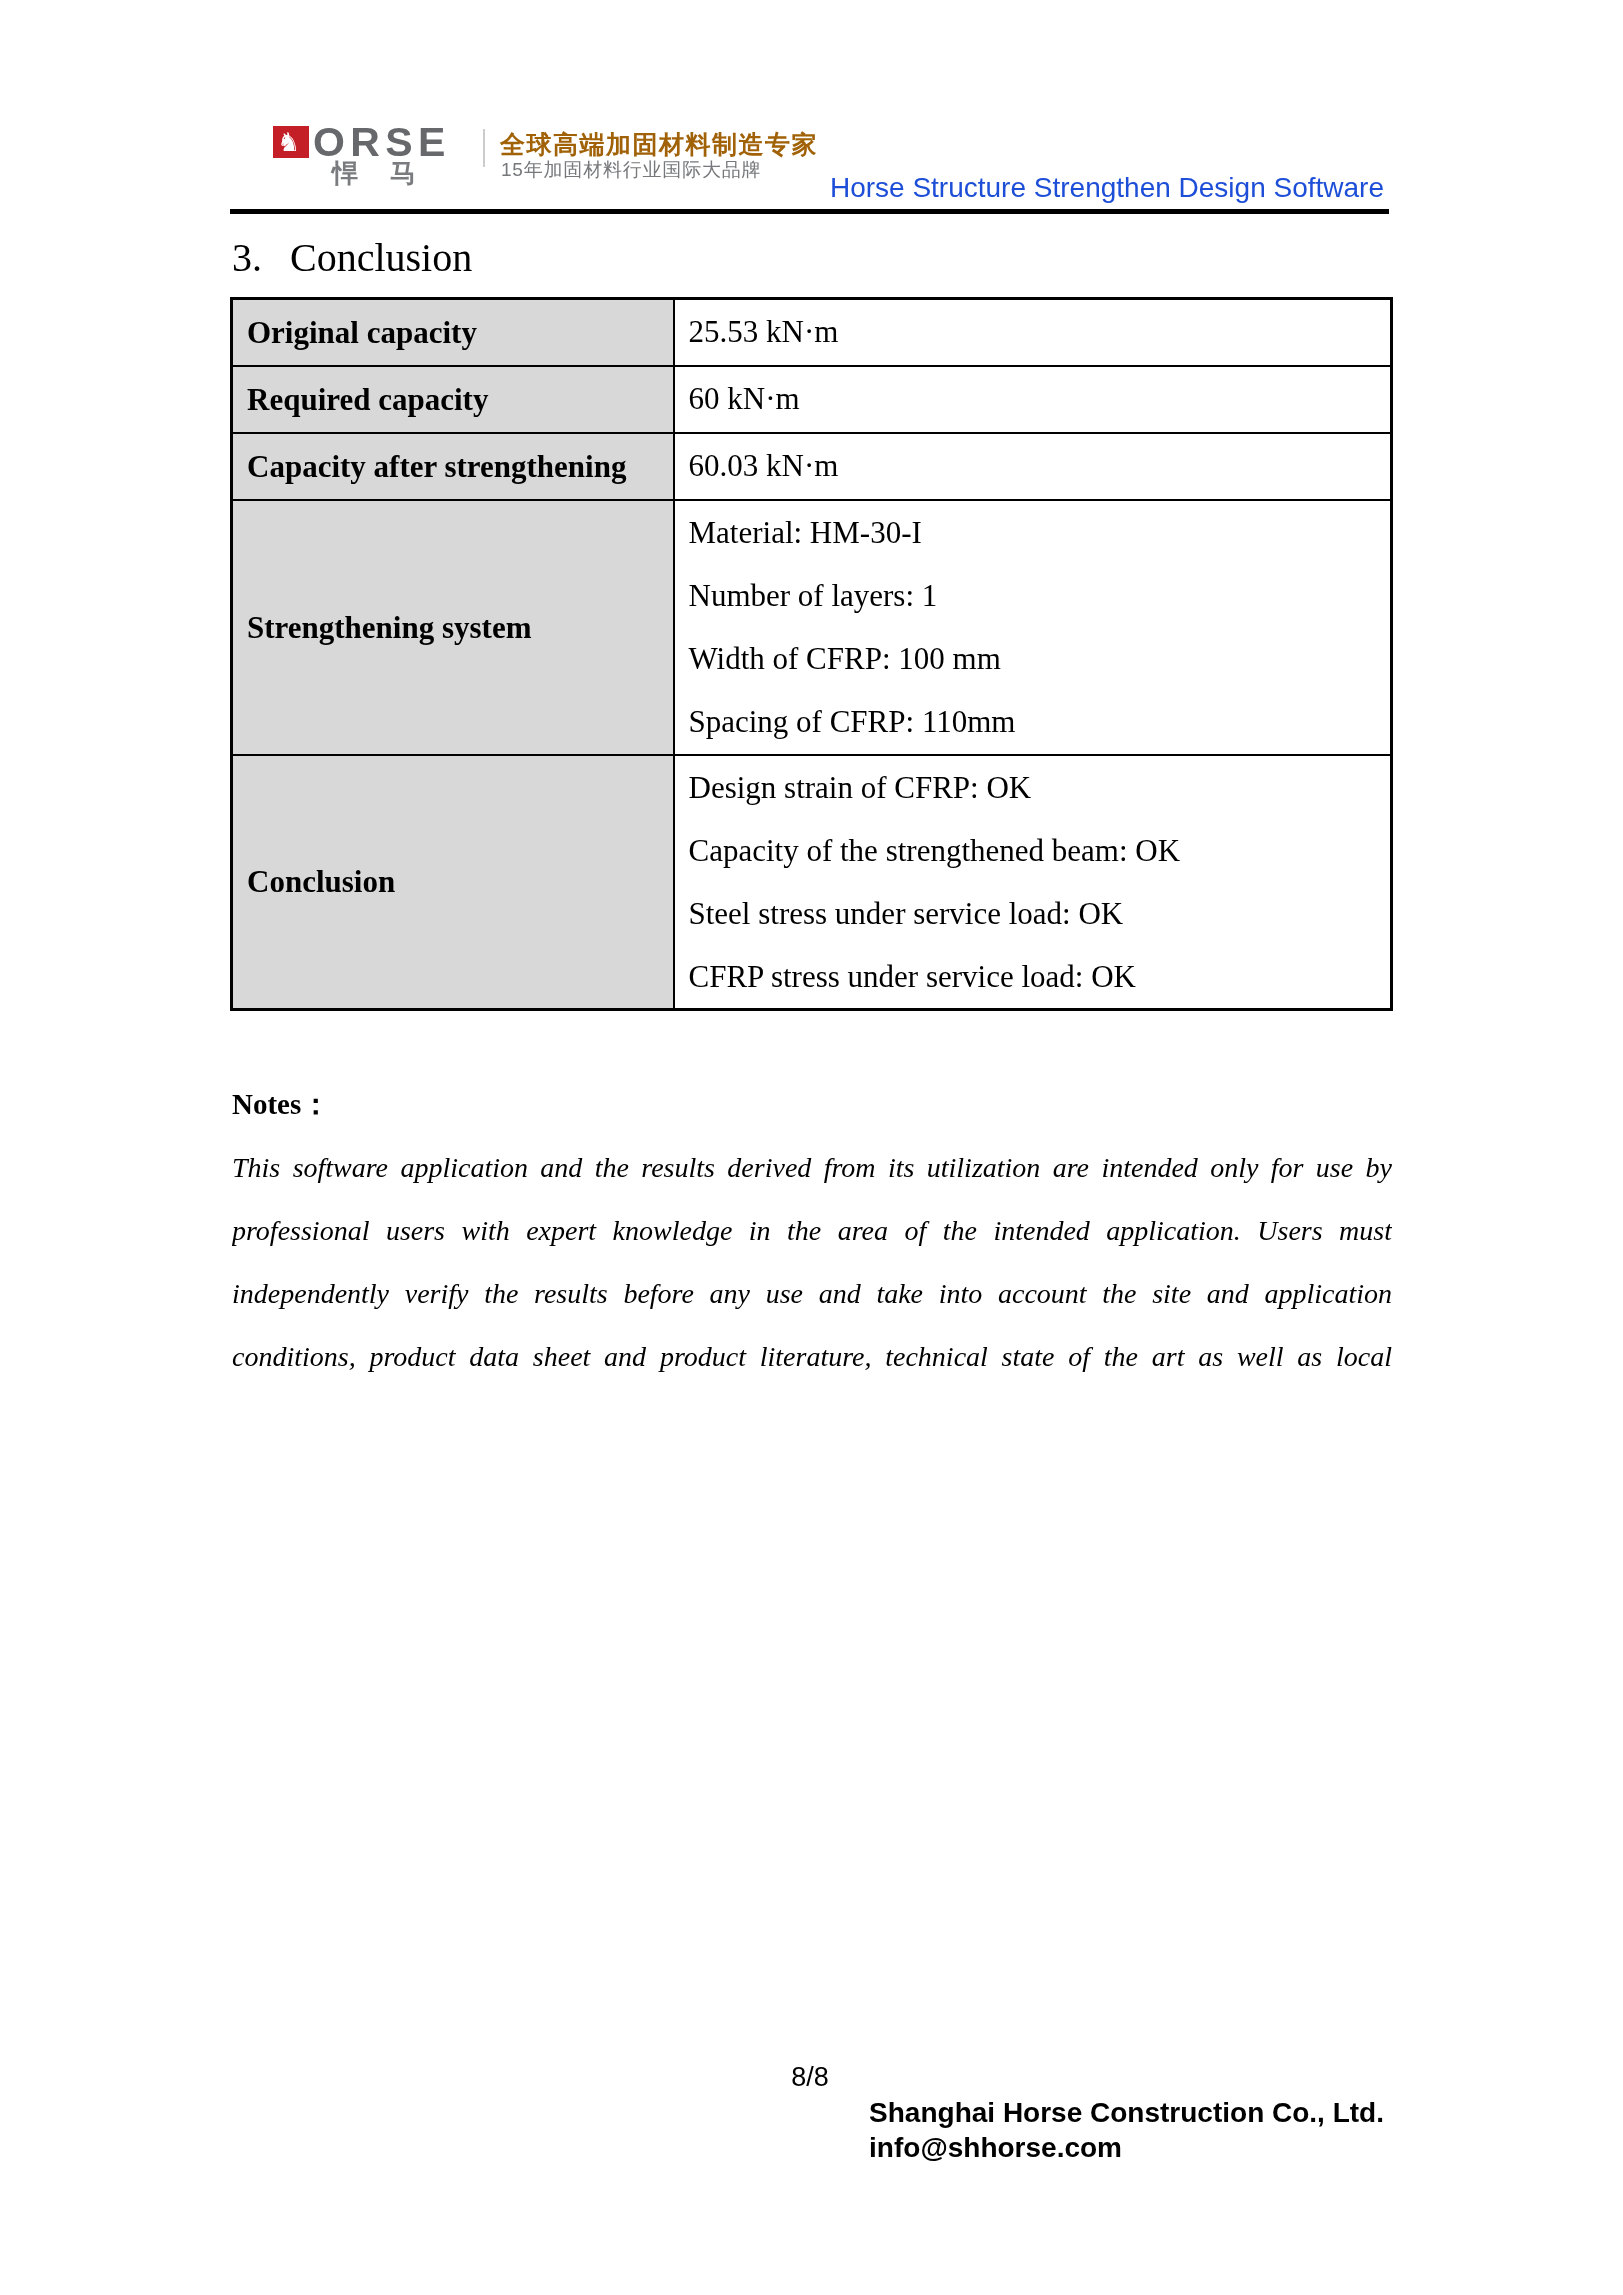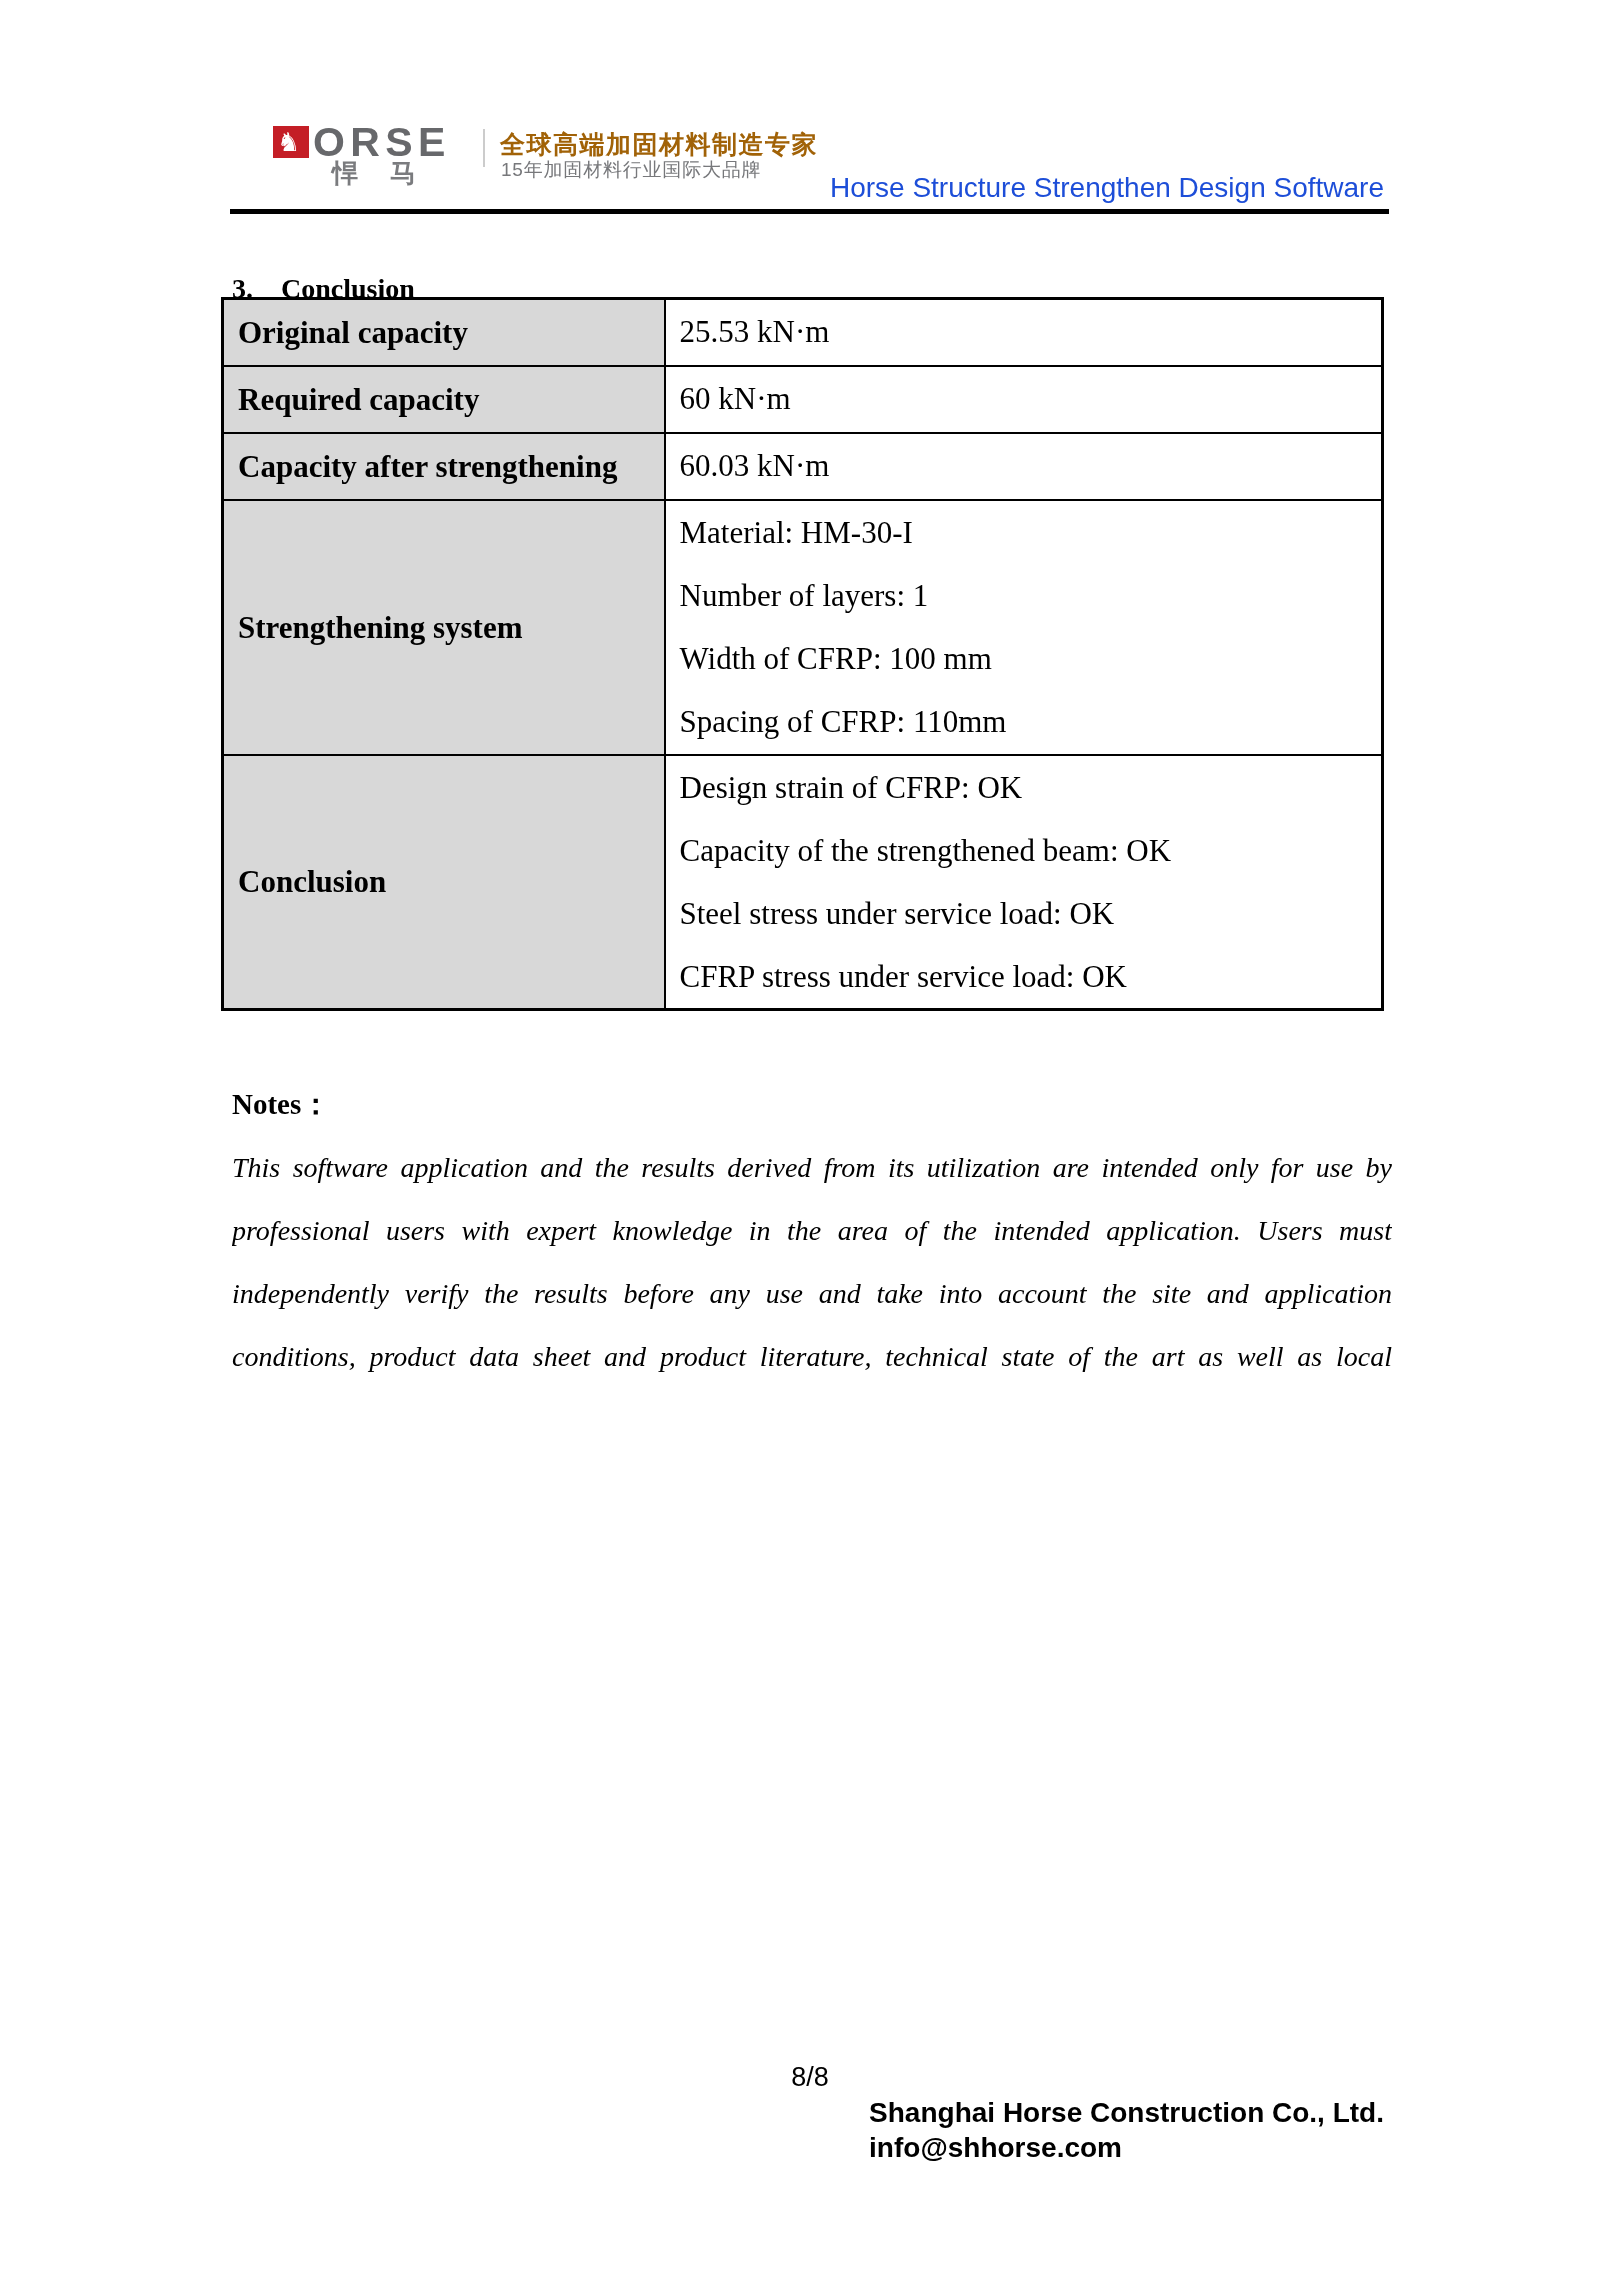--- a/index.html
+++ b/index.html
@@ -43,26 +43,26 @@
   }
   .app-title {
     position:absolute; right:239px; top:172px;
     font-family:"Liberation Sans","DejaVu Sans",sans-serif;
     font-size:28px; line-height:31px; font-weight:500; color:#1d4ed8;
   }
   .header-rule { position:absolute; left:230px; top:209px; width:1159px; height:4.6px; background:#000; }
   
   .section-heading {
     position:absolute; left:232px; top:236px;
-    font-size:28px; font-weight:bold; line-height:44px;margin-top:31px;
+    font-size:40px; font-weight:normal; line-height:44px;
   }
   .section-heading .sec-num { display:inline-block; margin-right:28px; }
   
   .ctable {
-    position:absolute; left:221px; top:297px; width:1160px;
+    position:absolute; left:230px; top:297px; width:1160px;
     border-collapse:collapse; table-layout:fixed;
     border:3.1px solid #000;
     padding-left:48px;
   }
   .ctable td { border:2.3px solid #000; vertical-align:middle; padding:0 0 0 14px; }
   .ctable td.label { background:#d8d8d8; font-weight:bold; font-size:31px; line-height:37px; }
   .ctable td.value { background:#ffffff; font-size:31px; }
   .ctable tr.h-small { height:67px; }
   .ctable tr.h-large { height:255px; }
   .cell-line { line-height:63px; height:63px; white-space:nowrap; }

